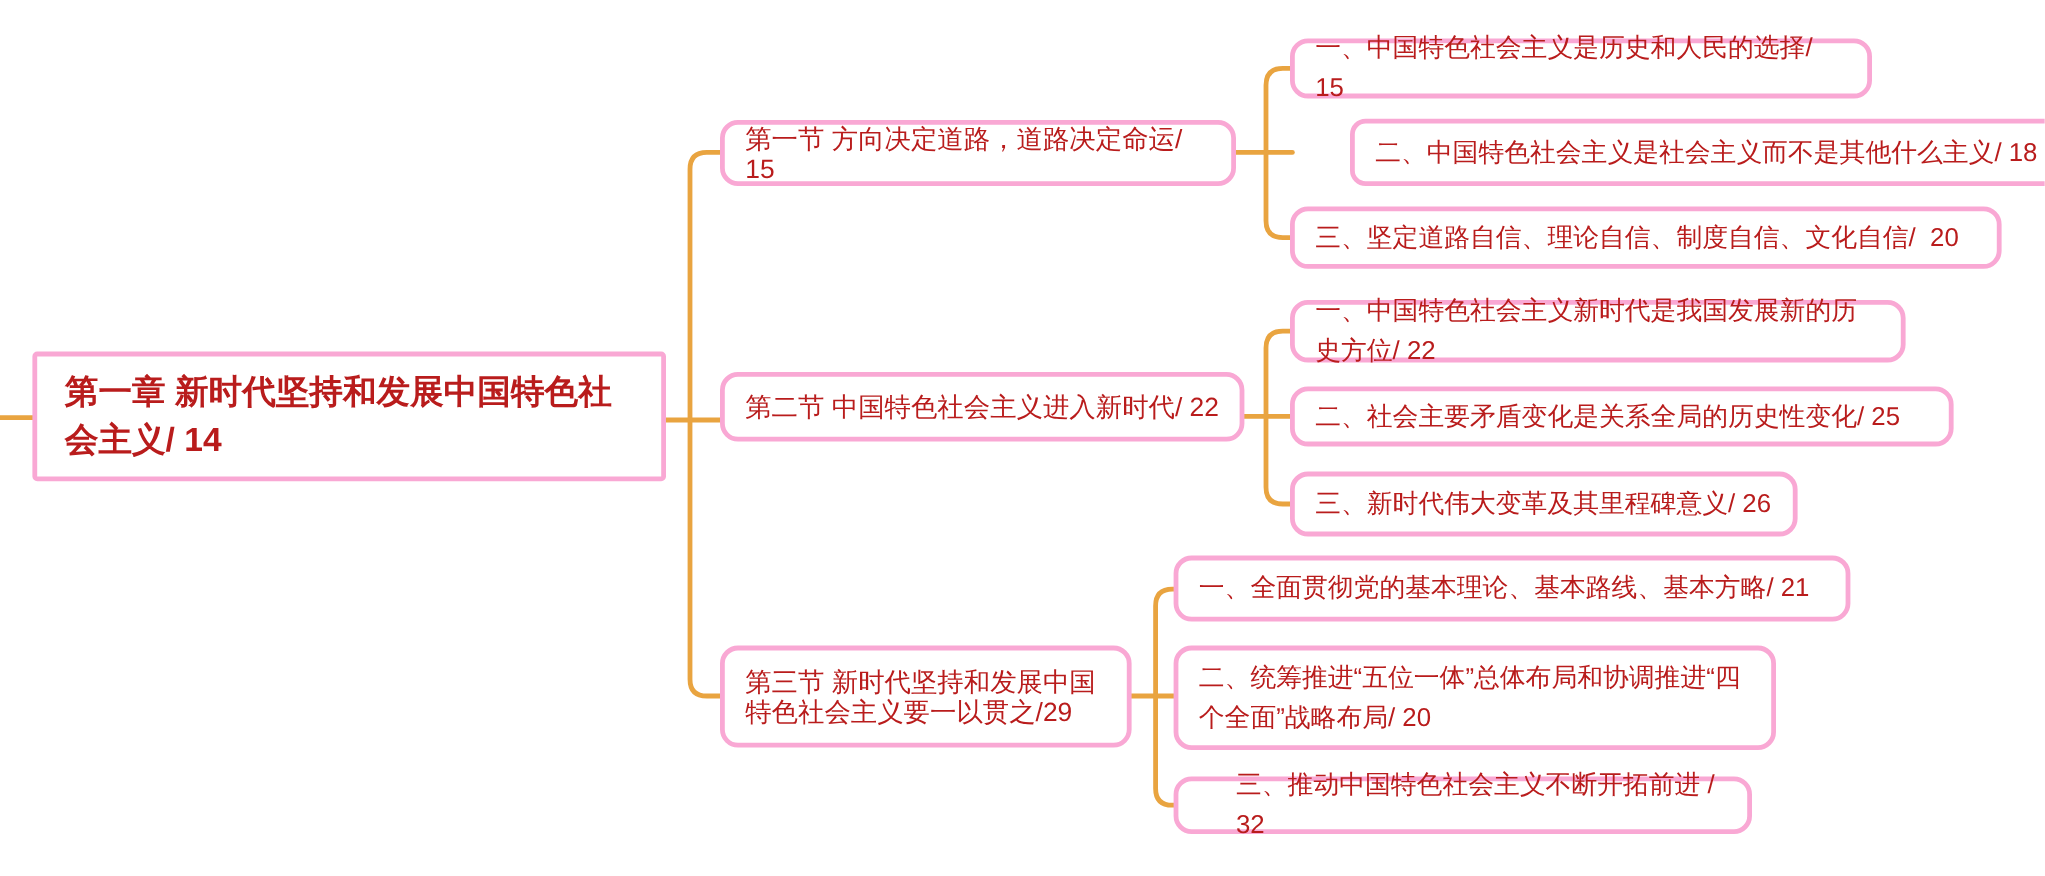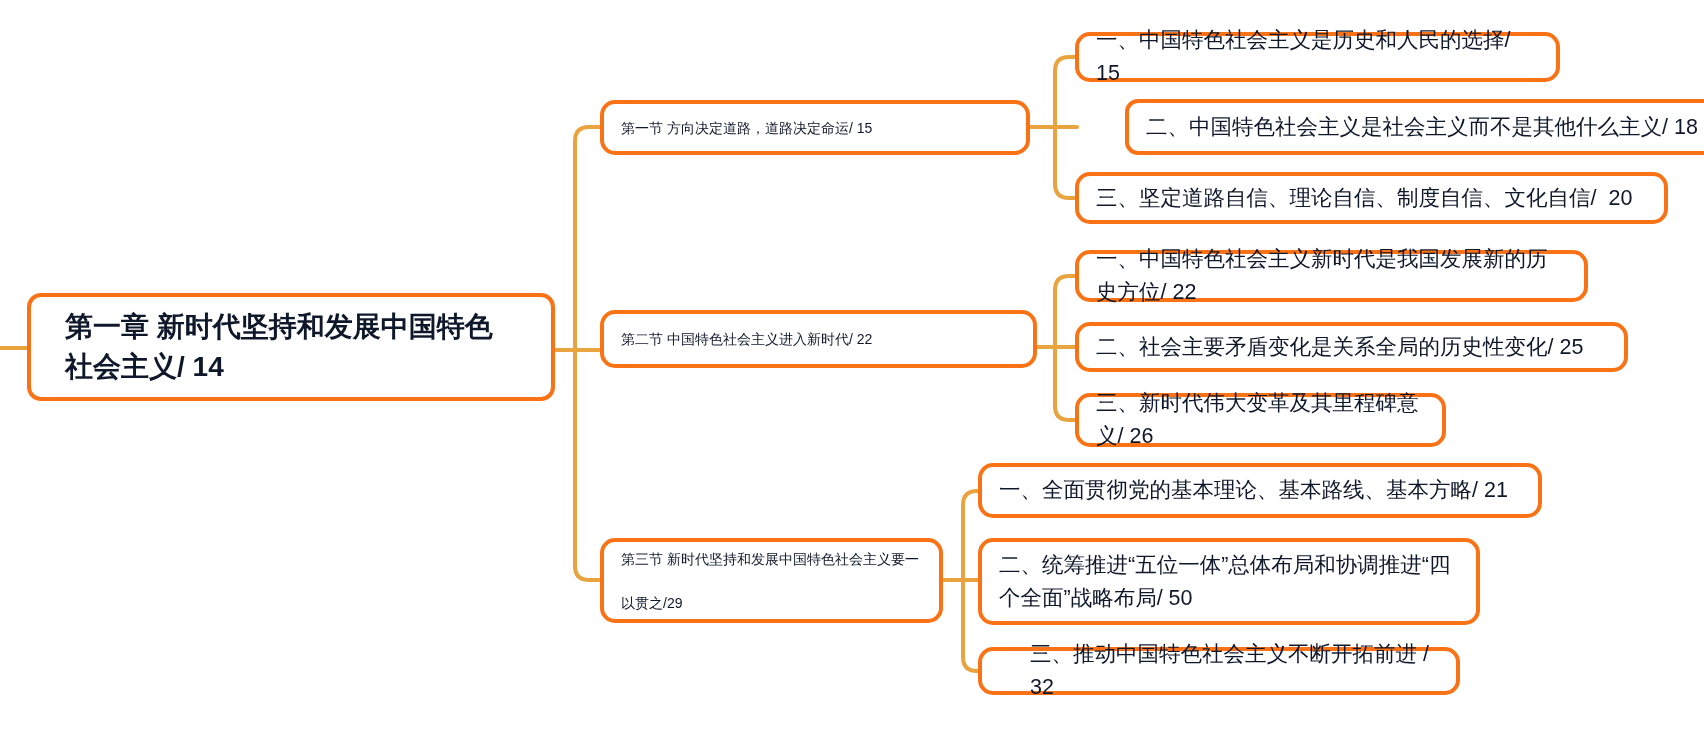--- a/index.html
+++ b/index.html
@@ -14,41 +14,41 @@
   .links {
     position: absolute;
     left: 0; top: 0;
     width: 1704px; height: 730px;
     pointer-events: none;
   }
   .node {
     position: absolute;
     box-sizing: border-box;
     background: #ffffff;
-    border: 4px solid #f97316;
+    border: 4px solid #f9a8d4;
     border-radius: 15px;
-    color: #0f172a;
+    color: #b91c1c;
     display: flex;
     align-items: center;
     padding: 0 17px;
     white-space: pre-wrap;
     line-height: 1.45;
     z-index: 2;
   }
   .node.root {
-    border-radius: 14px;
+    border-radius: 4px;
     font-size: 28px;
     font-weight: 600;
     line-height: 40px;
-    padding: 0 34px;
+    padding: 0 23px;
   }
   .node.section {
-    font-size: 14px;
+    font-size: 22px;
     font-weight: 500;
-    line-height: 44px;
+    line-height: 25px;
   }
   .node.leaf {
     font-size: 21.5px;
     font-weight: 500;
     line-height: 33px;
   }
 </style>
 </head>
 <body>
 
@@ -77,21 +77,21 @@
   <div class="node leaf" style="left:1075px; top:32px; width:485px; height:50px;">一、中国特色社会主义是历史和人民的选择/ 15</div>
 
   <div class="node leaf" style="left:1125px; top:99px; width:607px; height:56px;border-radius:13px;">二、中国特色社会主义是社会主义而不是其他什么主义/ 18</div>
 
   <div class="node leaf" style="left:1075px; top:172px; width:593px; height:52px;">三、坚定道路自信、理论自信、制度自信、文化自信/  20</div>
 
   <div class="node leaf" style="left:1075px; top:250px; width:513px; height:52px;">一、中国特色社会主义新时代是我国发展新的历史方位/ 22</div>
 
   <div class="node leaf" style="left:1075px; top:322px; width:553px; height:50px;">二、社会主要矛盾变化是关系全局的历史性变化/ 25</div>
 
-  <div class="node leaf" style="left:1075px; top:393px; width:371px; height:54px;">三、新时代伟大变革及其里程碑意义/ 26</div>
+  <div class="node leaf" style="left:1075px; top:393px; width:423px; height:54px;">三、新时代伟大变革及其里程碑意义/ 26</div>
 
   <div class="node leaf" style="left:978px; top:463px; width:564px; height:55px;">一、全面贯彻党的基本理论、基本路线、基本方略/ 21</div>
 
-  <div class="node leaf" style="left:978px; top:538px; width:502px; height:87px;">二、统筹推进“五位一体”总体布局和协调推进“四个全面”战略布局/ 50</div>
+  <div class="node leaf" style="left:978px; top:538px; width:502px; height:87px;">二、统筹推进“五位一体”总体布局和协调推进“四个全面”战略布局/ 20</div>
 
   <div class="node leaf" style="left:978px; top:647px; width:482px; height:48px;padding-left:48px;">三、推动中国特色社会主义不断开拓前进 / 32</div>
 
 </div>
 
 </body></html>

